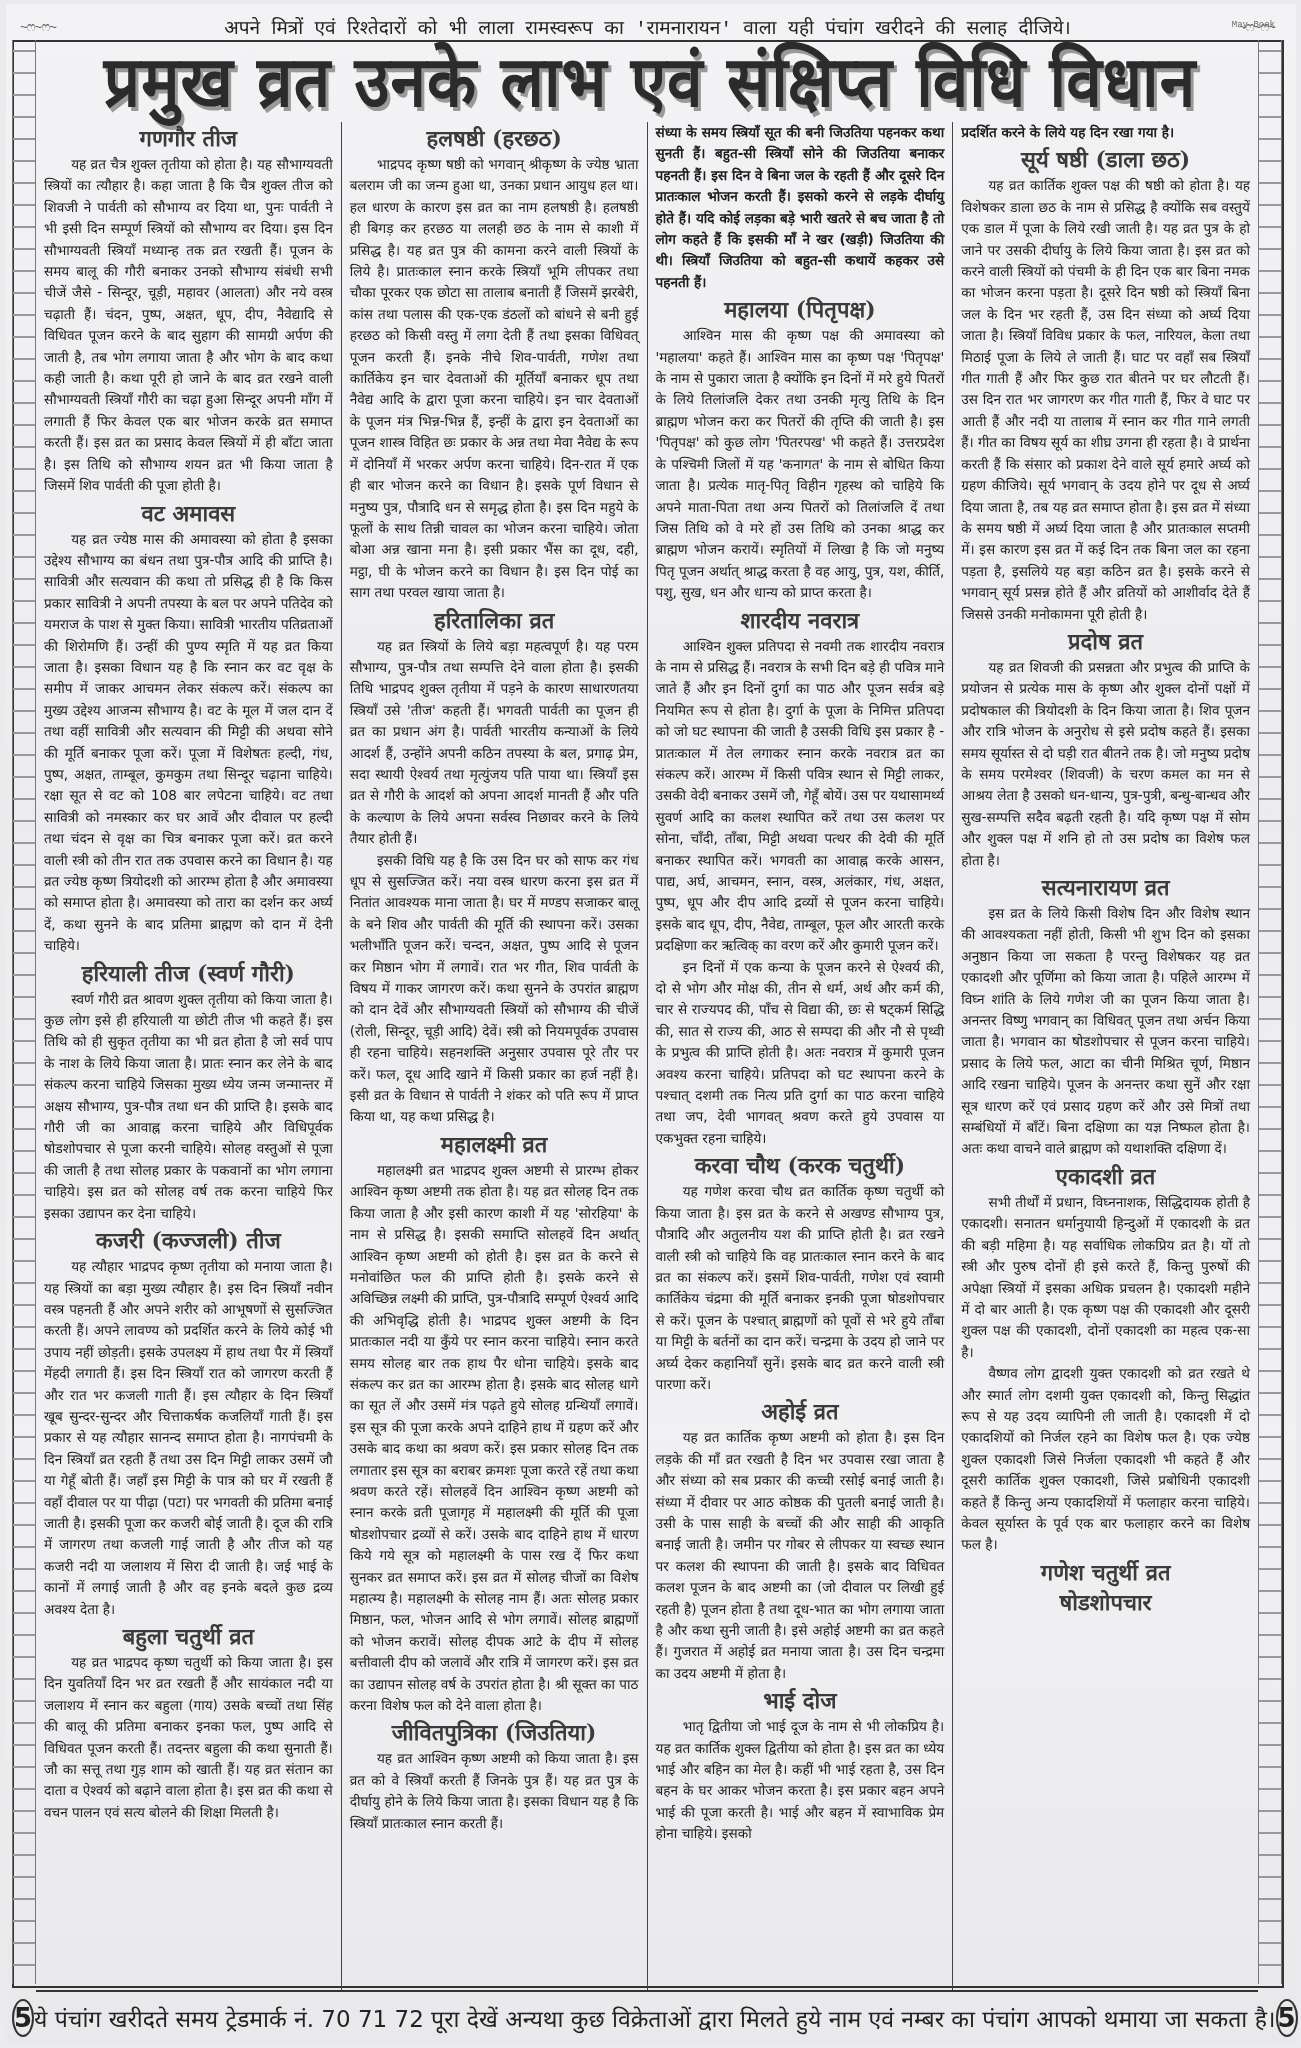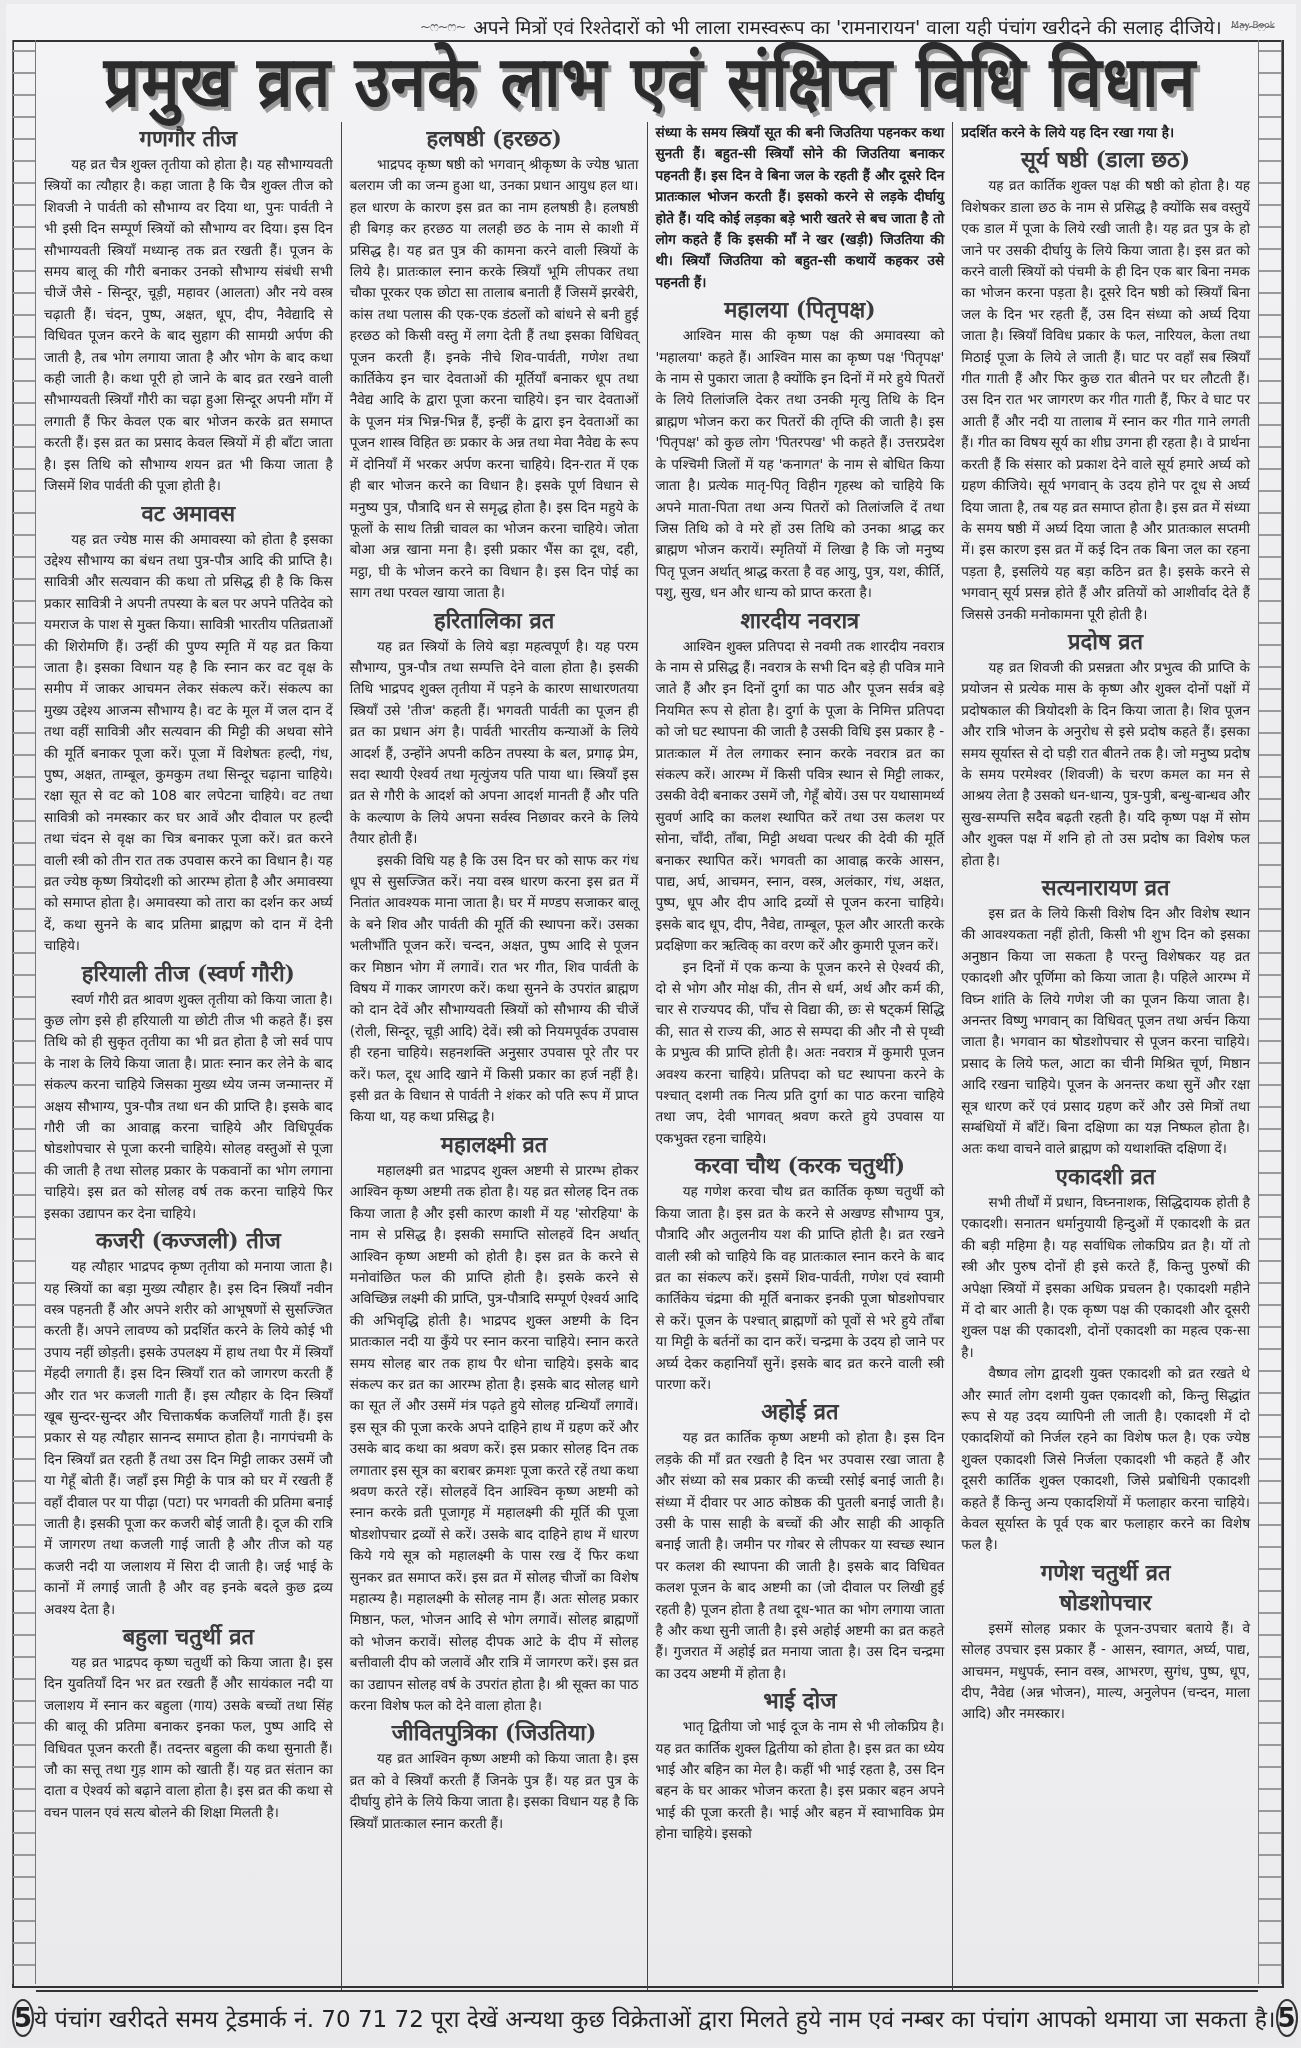--- a/index.html
+++ b/index.html
@@ -9,22 +9,22 @@
     font-family: "DejaVu Sans", sans-serif;
     color: #1c1c1c;
     position: relative;
   }
   .paper {
     position: absolute; left: 6px; top: 4px; width: 1290px; height: 2040px;
     background: linear-gradient(180deg, #f3f3f5 0%, #ececef 40%, #f1f1f3 70%, #e9e9ec 100%);
   }
   .top-banner {
     position: absolute; left: 20px; top: 14px; width: 1255px; height: 26px;
-    display: flex; align-items: center; justify-content: flex-end;
-    font-size: 19px; color: #222; white-space: nowrap; gap: 8px;
+    display: flex; align-items: center; justify-content: space-between;
+    font-size: 19px; color: #222; white-space: nowrap; gap: 16px; font-family: Liberation Mono, monospace;
   }
   .orn { font-size: 13px; color: #555; letter-spacing: -1px; }
   .tag { font-size: 9px; color: #666; position: absolute; right: 0; top: 6px; }
   .frame {
     position: absolute; left: 12px; top: 40px; width: 1268px; height: 1944px;
     border: 2px solid #333;
   }
   .rope-left, .rope-right {
     position: absolute; top: 40px; width: 22px; height: 1944px;
     background: repeating-linear-gradient(180deg, transparent 0 10px, #999 10px 12px, transparent 12px 22px);
@@ -132,21 +132,20 @@
       <p class="vpara">यह व्रत कार्तिक शुक्ल पक्ष की षष्ठी को होता है। यह विशेषकर डाला छठ के नाम से प्रसिद्ध है क्योंकि सब वस्तुयें एक डाल में पूजा के लिये रखी जाती है। यह व्रत पुत्र के हो जाने पर उसकी दीर्घायु के लिये किया जाता है। इस व्रत को करने वाली स्त्रियों को पंचमी के ही दिन एक बार बिना नमक का भोजन करना पड़ता है। दूसरे दिन षष्ठी को स्त्रियाँ बिना जल के दिन भर रहती हैं, उस दिन संध्या को अर्घ्य दिया जाता है। स्त्रियाँ विविध प्रकार के फल, नारियल, केला तथा मिठाई पूजा के लिये ले जाती हैं। घाट पर वहाँ सब स्त्रियाँ गीत गाती हैं और फिर कुछ रात बीतने पर घर लौटती हैं। उस दिन रात भर जागरण कर गीत गाती हैं, फिर वे घाट पर आती हैं और नदी या तालाब में स्नान कर गीत गाने लगती हैं। गीत का विषय सूर्य का शीघ्र उगना ही रहता है। वे प्रार्थना करती हैं कि संसार को प्रकाश देने वाले सूर्य हमारे अर्घ्य को ग्रहण कीजिये। सूर्य भगवान् के उदय होने पर दूध से अर्घ्य दिया जाता है, तब यह व्रत समाप्त होता है। इस व्रत में संध्या के समय षष्ठी में अर्घ्य दिया जाता है और प्रातःकाल सप्तमी में। इस कारण इस व्रत में कई दिन तक बिना जल का रहना पड़ता है, इसलिये यह बड़ा कठिन व्रत है। इसके करने से भगवान् सूर्य प्रसन्न होते हैं और व्रतियों को आशीर्वाद देते हैं जिससे उनकी मनोकामना पूरी होती है।</p>
       <div class="vhead">प्रदोष व्रत</div>
       <p class="vpara">यह व्रत शिवजी की प्रसन्नता और प्रभुत्व की प्राप्ति के प्रयोजन से प्रत्येक मास के कृष्ण और शुक्ल दोनों पक्षों में प्रदोषकाल की त्रियोदशी के दिन किया जाता है। शिव पूजन और रात्रि भोजन के अनुरोध से इसे प्रदोष कहते हैं। इसका समय सूर्यास्त से दो घड़ी रात बीतने तक है। जो मनुष्य प्रदोष के समय परमेश्वर (शिवजी) के चरण कमल का मन से आश्रय लेता है उसको धन-धान्य, पुत्र-पुत्री, बन्धु-बान्धव और सुख-सम्पत्ति सदैव बढ़ती रहती है। यदि कृष्ण पक्ष में सोम और शुक्ल पक्ष में शनि हो तो उस प्रदोष का विशेष फल होता है।</p>
       <div class="vhead">सत्यनारायण व्रत</div>
       <p class="vpara">इस व्रत के लिये किसी विशेष दिन और विशेष स्थान की आवश्यकता नहीं होती, किसी भी शुभ दिन को इसका अनुष्ठान किया जा सकता है परन्तु विशेषकर यह व्रत एकादशी और पूर्णिमा को किया जाता है। पहिले आरम्भ में विघ्न शांति के लिये गणेश जी का पूजन किया जाता है। अनन्तर विष्णु भगवान् का विधिवत् पूजन तथा अर्चन किया जाता है। भगवान का षोडशोपचार से पूजन करना चाहिये। प्रसाद के लिये फल, आटा का चीनी मिश्रित चूर्ण, मिष्ठान आदि रखना चाहिये। पूजन के अनन्तर कथा सुनें और रक्षा सूत्र धारण करें एवं प्रसाद ग्रहण करें और उसे मित्रों तथा सम्बंधियों में बाँटें। बिना दक्षिणा का यज्ञ निष्फल होता है। अतः कथा वाचने वाले ब्राह्मण को यथाशक्ति दक्षिणा दें।</p>
       <div class="vhead">एकादशी व्रत</div>
       <p class="vpara">सभी तीर्थों में प्रधान, विघ्ननाशक, सिद्धिदायक होती है एकादशी। सनातन धर्मानुयायी हिन्दुओं में एकादशी के व्रत की बड़ी महिमा है। यह सर्वाधिक लोकप्रिय व्रत है। यों तो स्त्री और पुरुष दोनों ही इसे करते हैं, किन्तु पुरुषों की अपेक्षा स्त्रियों में इसका अधिक प्रचलन है। एकादशी महीने में दो बार आती है। एक कृष्ण पक्ष की एकादशी और दूसरी शुक्ल पक्ष की एकादशी, दोनों एकादशी का महत्व एक-सा है।</p>
       <p class="vpara">वैष्णव लोग द्वादशी युक्त एकादशी को व्रत रखते थे और स्मार्त लोग दशमी युक्त एकादशी को, किन्तु सिद्धांत रूप से यह उदय व्यापिनी ली जाती है। एकादशी में दो एकादशियों को निर्जल रहने का विशेष फल है। एक ज्येष्ठ शुक्ल एकादशी जिसे निर्जला एकादशी भी कहते हैं और दूसरी कार्तिक शुक्ल एकादशी, जिसे प्रबोधिनी एकादशी कहते हैं किन्तु अन्य एकादशियों में फलाहार करना चाहिये। केवल सूर्यास्त के पूर्व एक बार फलाहार करने का विशेष फल है।</p>
       <div class="vhead">गणेश चतुर्थी व्रत</div>
       <div class="vhead">षोडशोपचार</div>
-      <p class="vpara">इसमें सोलह प्रकार के पूजन-उपचार बताये हैं। वे सोलह उपचार इस प्रकार हैं - आसन, स्वागत, अर्घ्य, पाद्य, आचमन, मधुपर्क, स्नान वस्त्र, आभरण, सुगंध, पुष्प, धूप, दीप, नैवेद्य (अन्न भोजन), माल्य, अनुलेपन (चन्दन, माला आदि) और नमस्कार।</p>
     </div>
 </div>
 
 <div class="footer">
   <div class="page-num">5</div>
   <div class="footer-text">ये पंचांग खरीदते समय ट्रेडमार्क नं. 70 71 72 पूरा देखें अन्यथा कुछ विक्रेताओं द्वारा मिलते हुये नाम एवं नम्बर का पंचांग आपको थमाया जा सकता है।</div>
   <div class="page-num">5</div>
 </div>
 
 </body></html>

